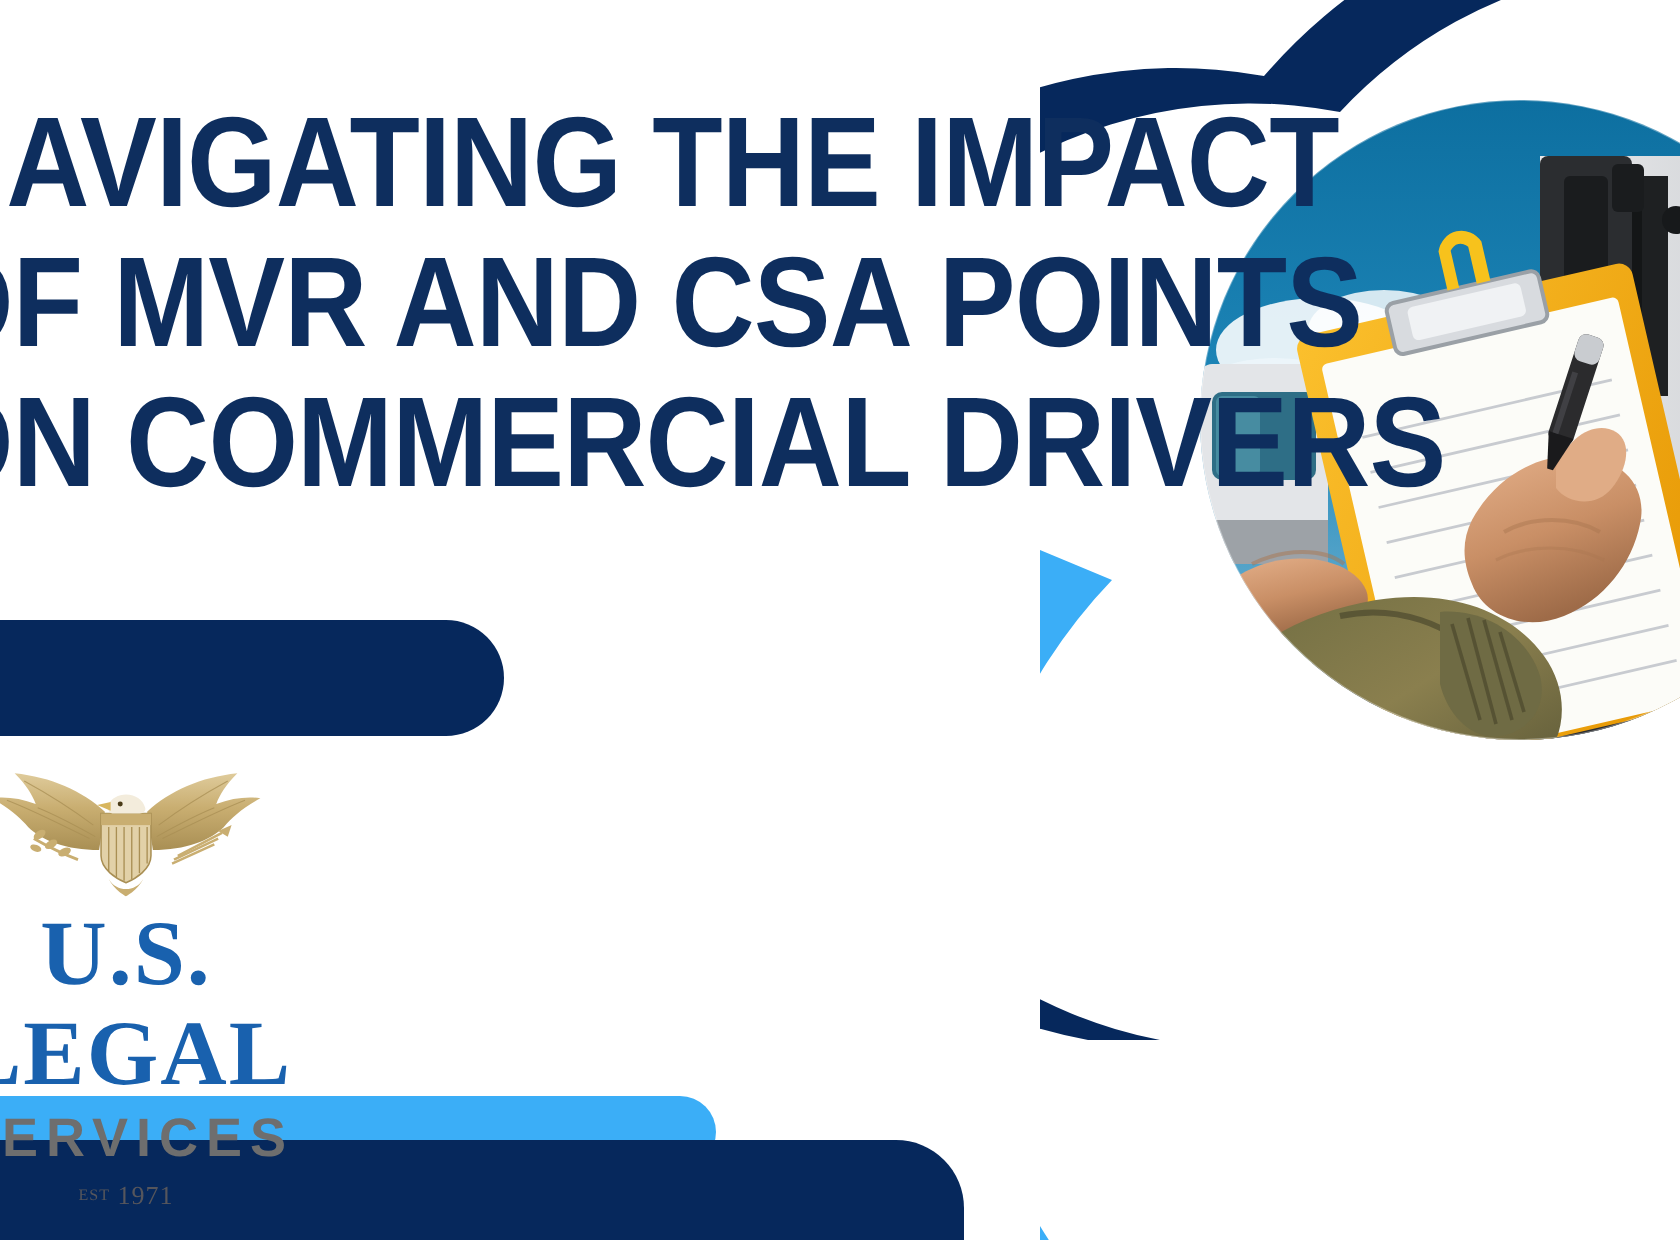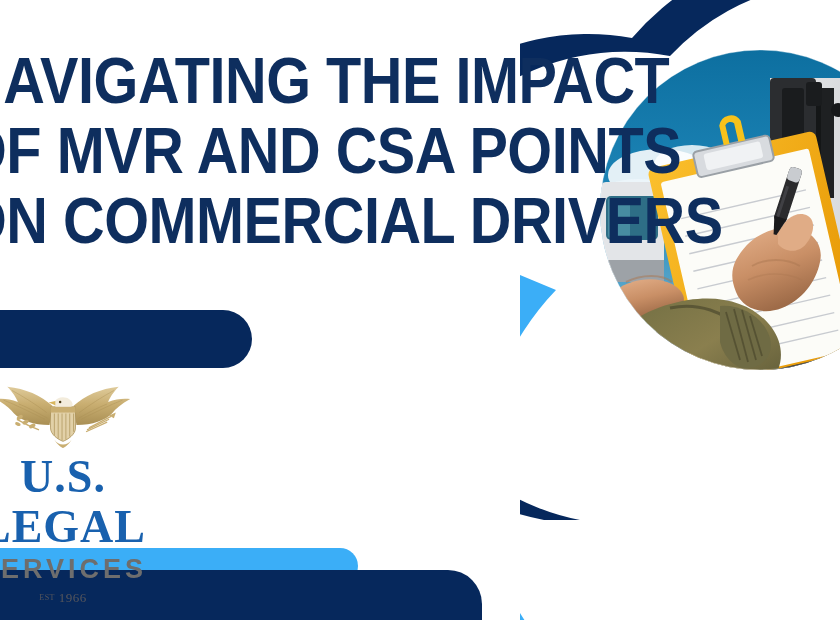--- a/index.html
+++ b/index.html
@@ -362,20 +362,20 @@
                L 138 60 C 132 60 130 56 132 50 C 135 44 142 40 150 40 Z" fill="#F3ECDC"></path>
       <path d="M 134 48 l -14 3 l 14 6 Z" fill="#D8B65E"></path>
       <circle cx="144" cy="50" r="2.6" fill="#4A3B18"></circle>
 
       <path d="M 132 128 C 140 142 160 142 168 128 C 162 140 150 146 150 146 C 150 146 138 140 132 128 Z" fill="#C9AE71"></path>
     </svg>
     <div class="logo-legal">U.S. LEGAL</div>
     <div class="logo-services">SERVICES</div>
     <div class="logo-est">
       <span class="est-word">EST</span>
-      <span>1966</span>
+      <span>1971</span>
     </div>
   </div>
 
   <div class="bar-navy"></div>
   <div class="bar-lightblue"></div>
 
 </div>
 
 </body></html>

